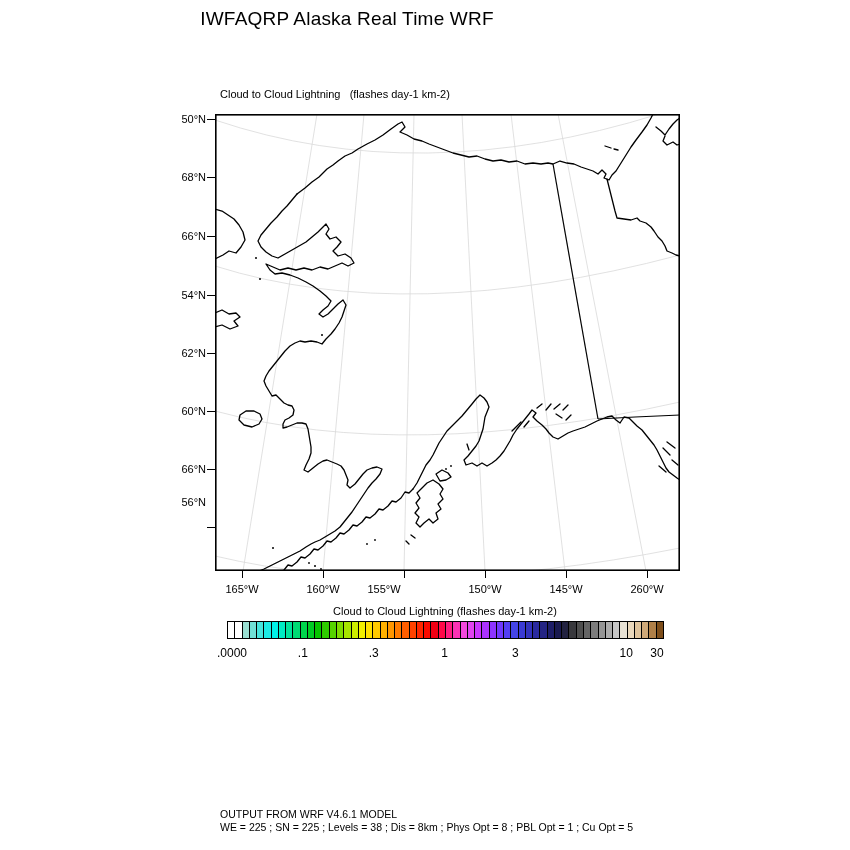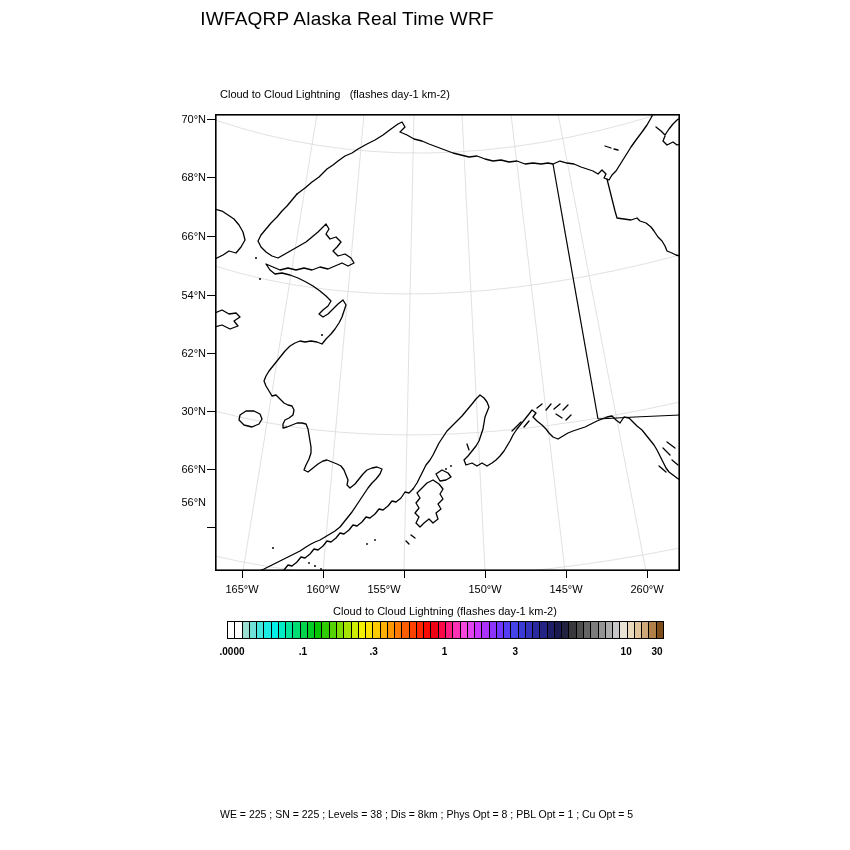--- a/index.html
+++ b/index.html
@@ -12,21 +12,21 @@
   #map-subtitle{left:220px;top:88px;font-size:11px;}
   #map-svg{left:215px;top:114px;}
   .lat-label{width:56px;left:150px;text-align:right;font-size:11px;height:12px;line-height:12px;}
   .lon-label{width:60px;text-align:center;font-size:11px;transform:translateX(-50%);top:583px;}
   .tickmark{background:#000;}
   #cb-title{left:445px;top:605px;transform:translateX(-50%);font-size:11px;}
   #colorbar{left:227px;top:621px;width:437px;height:18px;display:flex;border:1px solid #000;box-sizing:border-box;}
   .cb-cell{flex:1 1 0;border-right:1px solid #000;}
   .cb-cell:last-child{border-right:none;}
   #cb-labels{left:227px;top:646px;width:437px;height:16px;}
-  .cb-label{position:absolute;transform:translateX(-50%);font-size:10px;font-weight:bold;}
+  .cb-label{position:absolute;transform:translateX(-50%);font-size:12px;}
   #footer{left:220px;top:808px;font-size:10.5px;line-height:13px;}
 </style>
 </head>
 <body>
 
 <div id="canvas">
 
   <div class="abs" id="page-title">IWFAQRP Alaska Real Time WRF</div>
 
 
@@ -78,31 +78,31 @@
         <circle cx="106" cy="455" r="0.9"></circle>
       <circle cx="94" cy="449" r="0.9"></circle>
         <circle cx="152" cy="430" r="0.9"></circle>
       <circle cx="160" cy="426" r="0.9"></circle>
     </g>
 
     <rect x="0.8" y="0.8" width="463.4" height="455.4" fill="none" stroke="#000" stroke-width="1.6"></rect>
   </svg>
 
   <div id="axes">
-      <div class="abs lat-label" style="top: 113px;">70°N</div>
+      <div class="abs lat-label" style="top: 113px;">50°N</div>
       <div class="abs tickmark" style="left: 207px; top: 119px; width: 8px; height: 1px;"></div>
       <div class="abs lat-label" style="top: 171px;">68°N</div>
       <div class="abs tickmark" style="left: 207px; top: 177px; width: 8px; height: 1px;"></div>
       <div class="abs lat-label" style="top: 230px;">66°N</div>
       <div class="abs tickmark" style="left: 207px; top: 236px; width: 8px; height: 1px;"></div>
       <div class="abs lat-label" style="top: 289px;">54°N</div>
       <div class="abs tickmark" style="left: 207px; top: 295px; width: 8px; height: 1px;"></div>
       <div class="abs lat-label" style="top: 347px;">62°N</div>
       <div class="abs tickmark" style="left: 207px; top: 353px; width: 8px; height: 1px;"></div>
-      <div class="abs lat-label" style="top: 405px;">30°N</div>
+      <div class="abs lat-label" style="top: 405px;">60°N</div>
       <div class="abs tickmark" style="left: 207px; top: 411px; width: 8px; height: 1px;"></div>
       <div class="abs lat-label" style="top: 463px;">66°N</div>
       <div class="abs tickmark" style="left: 207px; top: 469px; width: 8px; height: 1px;"></div>
       <div class="abs lat-label" style="top: 496px;">56°N</div>
       <div class="abs tickmark" style="left: 207px; top: 527px; width: 8px; height: 1px;"></div>
       <div class="abs lon-label" style="left: 242px;">165°W</div>
       <div class="abs tickmark" style="left: 242px; top: 570px; width: 1px; height: 8px;"></div>
       <div class="abs lon-label" style="left: 323px;">160°W</div>
       <div class="abs tickmark" style="left: 323px; top: 570px; width: 1px; height: 8px;"></div>
       <div class="abs lon-label" style="left: 384px;">155°W</div>
@@ -182,16 +182,17 @@
       <div class="cb-label" style="left: 5px;">.0000</div>
       <div class="cb-label" style="left: 75.83px;">.1</div>
       <div class="cb-label" style="left: 146.66px;">.3</div>
       <div class="cb-label" style="left: 217.49px;">1</div>
       <div class="cb-label" style="left: 288.32px;">3</div>
       <div class="cb-label" style="left: 359.15px; margin-left: 40px;">10</div>
       <div class="cb-label" style="left: 429.98px;">30</div>
     </div>
 
   <div class="abs" id="footer">
+    <div>OUTPUT FROM WRF V4.6.1 MODEL</div>
     <div class="pre">WE = 225 ; SN = 225 ; Levels = 38 ; Dis = 8km ; Phys Opt = 8 ; PBL Opt = 1 ; Cu Opt = 5</div>
   </div>
 
 </div>
 
 </body></html>

